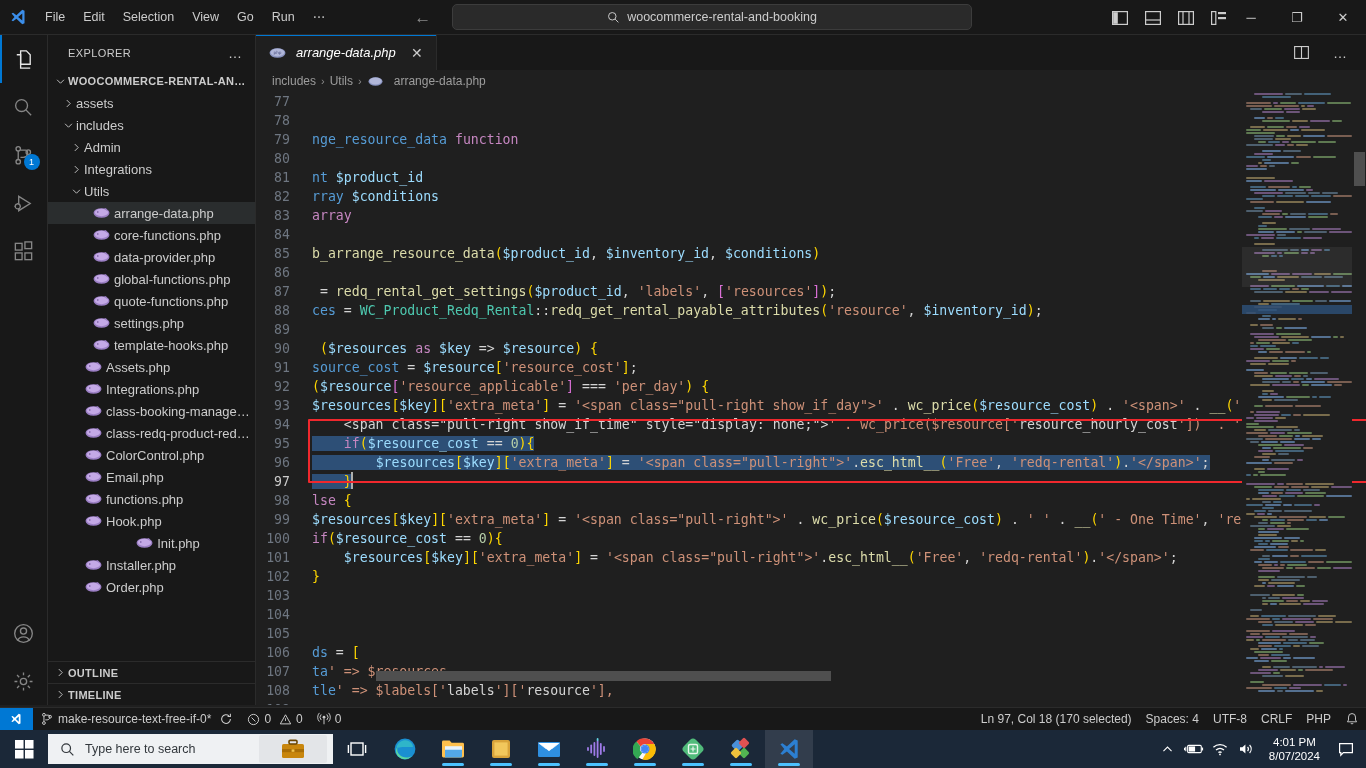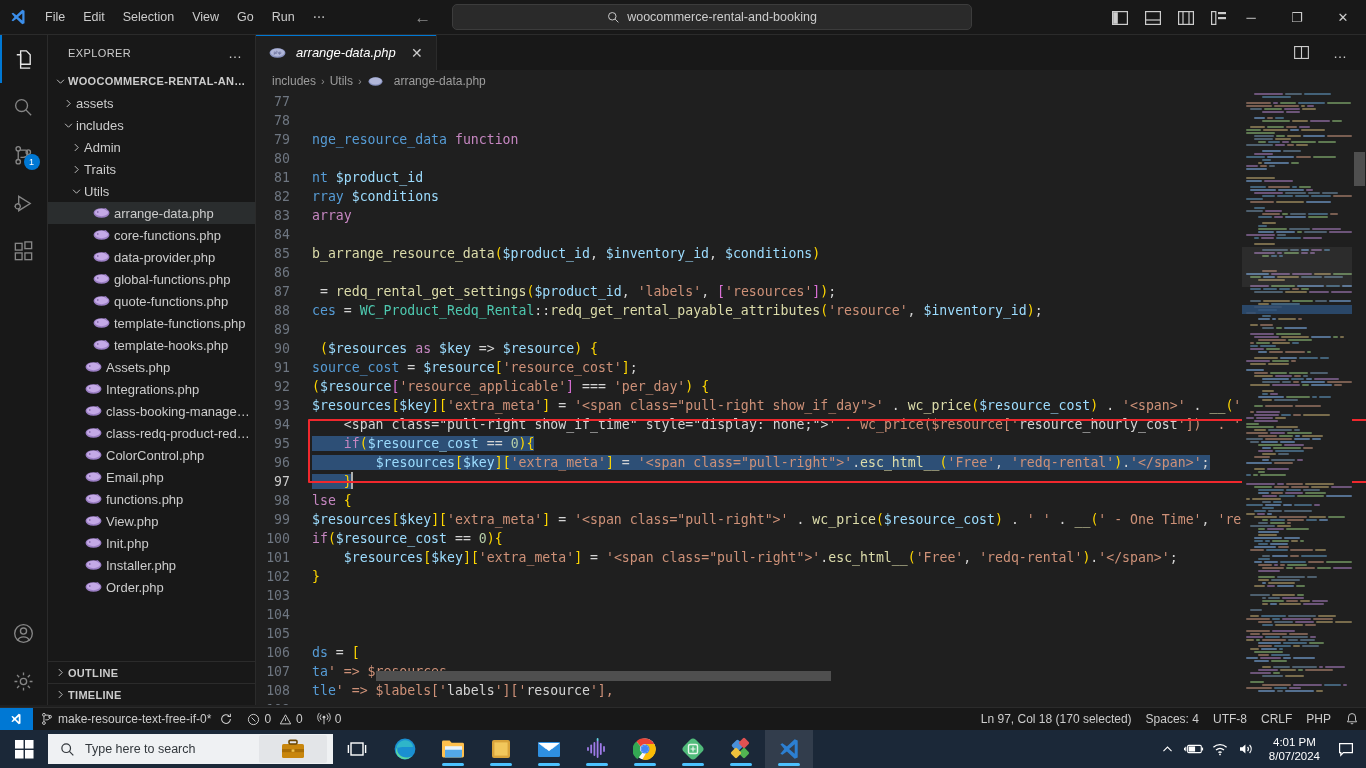--- a/index.html
+++ b/index.html
@@ -352,21 +352,21 @@
               </svg>
             </span>
             <span class="row-label">Admin</span>
           </div>
           <div class="row" style="padding-left: 20px;">
             <span class="chev">
               <svg width="11" height="11" viewBox="0 0 16 16">
                 <path d="M5.5 3 10.5 8 5.5 13" fill="none" stroke="#cccccc" stroke-width="1.3"></path>
               </svg>
             </span>
-            <span class="row-label">Traits</span>
+            <span class="row-label">Integrations</span>
           </div>
           <div class="row" style="padding-left: 20px;">
             <span class="chev">
               <svg width="11" height="11" viewBox="0 0 16 16">
                 <path d="M3 5.5 8 10.5 13 5.5" fill="none" stroke="#cccccc" stroke-width="1.3"></path>
               </svg>
             </span>
             <span class="row-label">Utils</span>
           </div>
           <div class="row selected" style="padding-left: 28px;">
@@ -432,21 +432,21 @@
           <div class="row" style="padding-left: 28px;">
             <span class="chev"></span>
             <span class="php-ico">
               <svg width="17" height="12" viewBox="0 0 32 22">
                 <ellipse cx="16" cy="11" rx="15" ry="9" fill="#9b7fc4"></ellipse>
                 <ellipse cx="16" cy="10" rx="12.4" ry="7" fill="#c4a9e6"></ellipse>
                 <circle cx="9" cy="9" r="1.5" fill="#6b4f95"></circle>
                 <path d="M22 3c2 0 4 1.6 3.4 3.4" stroke="#9b7fc4" stroke-width="2.4" fill="none"></path>
               </svg>
             </span>
-            <span class="row-label">template-functions.php</span>
+            <span class="row-label">settings.php</span>
           </div>
           <div class="row" style="padding-left: 28px;">
             <span class="chev"></span>
             <span class="php-ico">
               <svg width="17" height="12" viewBox="0 0 32 22">
                 <ellipse cx="16" cy="11" rx="15" ry="9" fill="#9b7fc4"></ellipse>
                 <ellipse cx="16" cy="10" rx="12.4" ry="7" fill="#c4a9e6"></ellipse>
                 <circle cx="9" cy="9" r="1.5" fill="#6b4f95"></circle>
                 <path d="M22 3c2 0 4 1.6 3.4 3.4" stroke="#9b7fc4" stroke-width="2.4" fill="none"></path>
               </svg>
@@ -540,23 +540,23 @@
           <div class="row" style="padding-left: 20px;">
             <span class="chev"></span>
             <span class="php-ico">
               <svg width="17" height="12" viewBox="0 0 32 22">
                 <ellipse cx="16" cy="11" rx="15" ry="9" fill="#9b7fc4"></ellipse>
                 <ellipse cx="16" cy="10" rx="12.4" ry="7" fill="#c4a9e6"></ellipse>
                 <circle cx="9" cy="9" r="1.5" fill="#6b4f95"></circle>
                 <path d="M22 3c2 0 4 1.6 3.4 3.4" stroke="#9b7fc4" stroke-width="2.4" fill="none"></path>
               </svg>
             </span>
-            <span class="row-label">View.php</span>
-          </div>
-          <div class="row" style="padding-left: 20px;">
+            <span class="row-label">Hook.php</span>
+          </div>
+          <div class="row" style="padding-left: 20px; justify-content: center;">
             <span class="chev"></span>
             <span class="php-ico">
               <svg width="17" height="12" viewBox="0 0 32 22">
                 <ellipse cx="16" cy="11" rx="15" ry="9" fill="#9b7fc4"></ellipse>
                 <ellipse cx="16" cy="10" rx="12.4" ry="7" fill="#c4a9e6"></ellipse>
                 <circle cx="9" cy="9" r="1.5" fill="#6b4f95"></circle>
                 <path d="M22 3c2 0 4 1.6 3.4 3.4" stroke="#9b7fc4" stroke-width="2.4" fill="none"></path>
               </svg>
             </span>
             <span class="row-label">Init.php</span>

